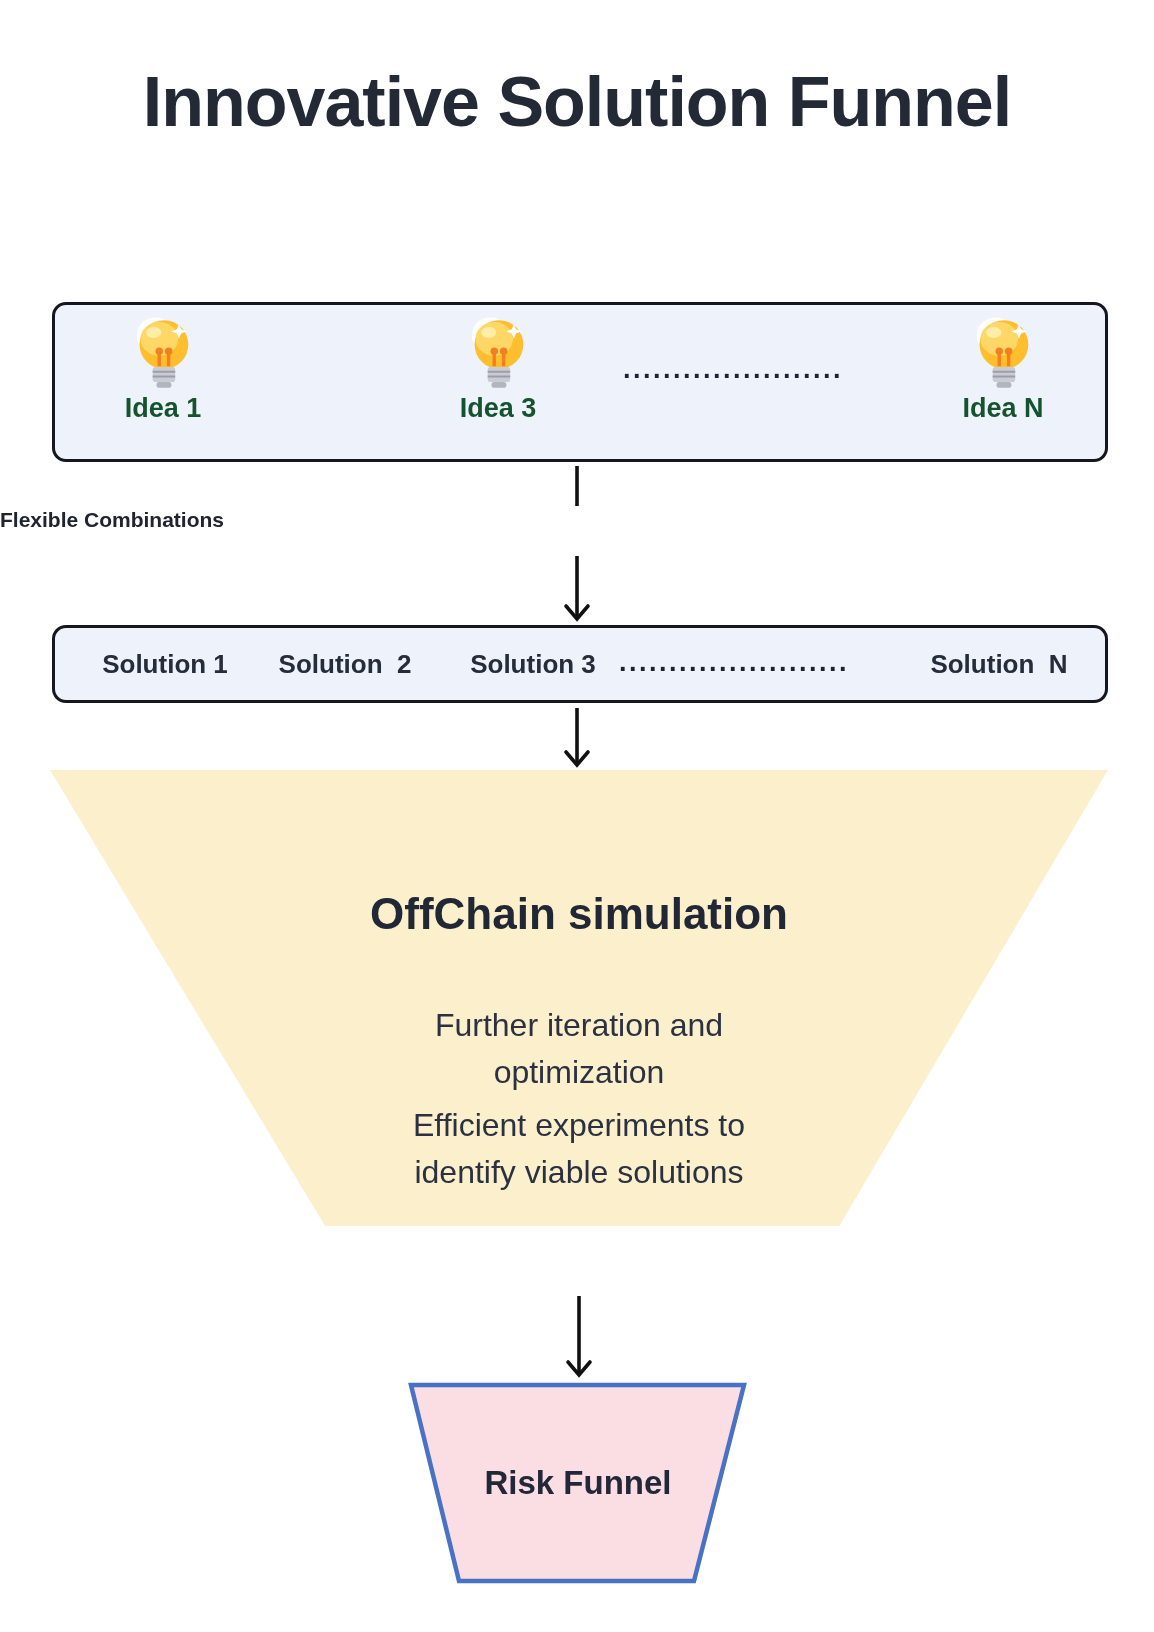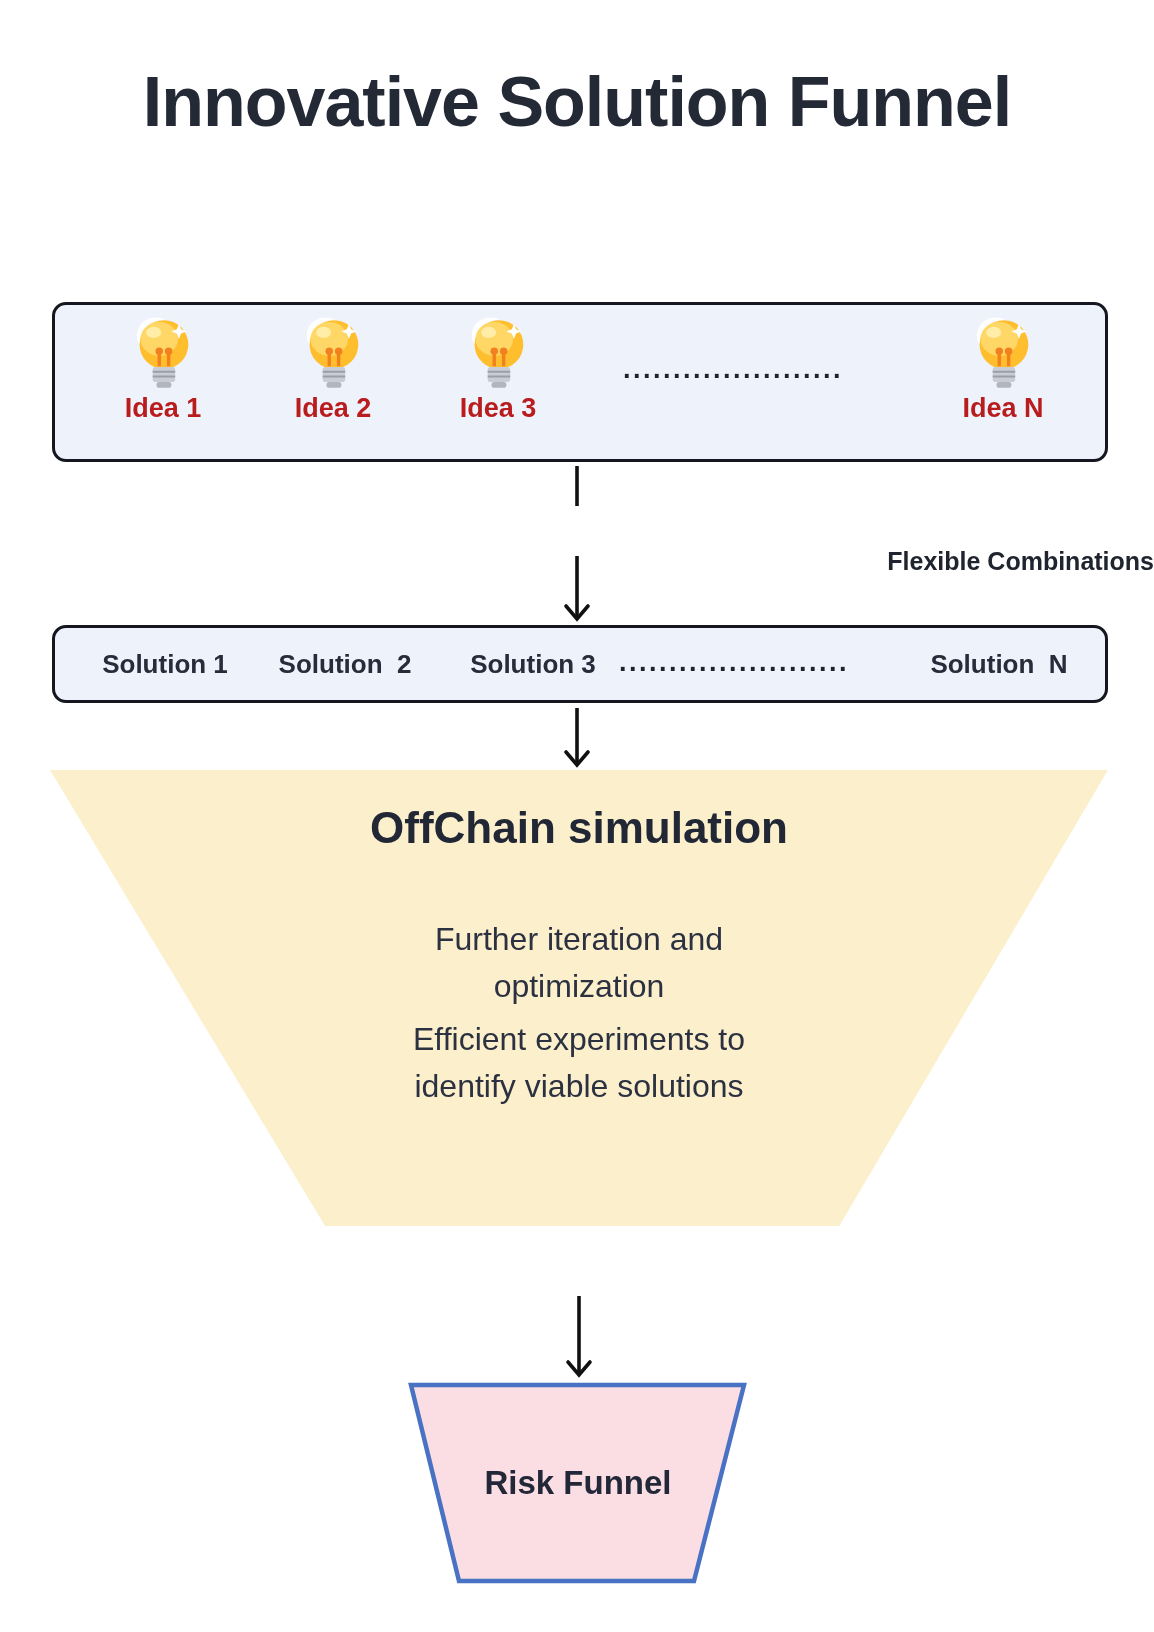--- a/index.html
+++ b/index.html
@@ -27,48 +27,48 @@
   .ideas-box{top:302px;height:160px;}
   .solutions-box{top:625px;height:78px;}
   .idea-item{
     position:absolute;top:10px;width:160px;
     margin-left:-80px;
     text-align:center;
   }
   .idea-item .bulb{display:block;margin:0 auto;}
   .idea-label{
     display:block;margin-top:2px;
-    font-size:27px;font-weight:bold;color:#b91c1c;
+    font-size:27px;font-weight:bold;color:#14532d;
   }
   .dots{
     position:absolute;
     font-size:27px;font-weight:bold;color:#1e222e;
     letter-spacing:1px;white-space:nowrap;
     transform:translateX(-50%);
   }
   .ideas-dots{left:678px;top:56px;}
   .solution-item{
     position:absolute;top:50%;transform:translate(-50%,-50%);
     font-size:26px;font-weight:bold;color:#272c3a;
     white-space:pre;
   }
   .solutions-dots{left:679px;top:26px;}
   .flow-label{
-    position:absolute;top:547px;left:0;width:100%;
-    text-align:right;
-    font-size:25px;font-weight:bold;color:#20242f;
+    position:absolute;top:508px;left:0;width:100%;
+    text-align:left;
+    font-size:21px;font-weight:bold;color:#20242f;
   }
   .arrow{position:absolute;}
   
   .funnel{
     position:absolute;left:50px;top:770px;width:1058px;height:456px;
     clip-path:polygon(0% 0%, 100% 0%, 74.6% 100%, 26% 100%);
     text-align:center;
     box-sizing:border-box;
-    padding-top:32px;
+    padding-top:118px;
   }
   .funnel-title{
     font-size:44px;font-weight:bold;color:#222736;
     line-height:1.18;margin:0;
   }
   .funnel-p{
     font-size:32px;color:#2b3140;line-height:47px;margin:0;
   }
   .funnel-p.first{margin-top:6px;}
   .funnel-p.second{margin-top:62px;}
@@ -100,36 +100,20 @@
         <ellipse cx="22" cy="18" rx="8" ry="6" fill="#FFEDA8"></ellipse>
         <circle cx="28" cy="38" r="4" fill="#F2801F"></circle>
           <circle cx="38" cy="38" r="4" fill="#F2801F"></circle>
         <path d="M28 40 L28 54 M38 40 L38 54" stroke="#F2801F" stroke-width="3.6" fill="none"></path>
         <path d="M49 9 L51.3 14.7 L57 17 L51.3 19.3 L49 25 L46.7 19.3 L41 17 L46.7 14.7 Z" fill="#ffffff"></path>
         <rect x="21" y="55" width="24" height="16" rx="3" fill="#C9CCD4"></rect>
         <path d="M21 60 H45 M21 65 H45" stroke="#9b9ea9" stroke-width="2"></path>
         <rect x="25" y="71" width="16" height="6" rx="3" fill="#B2B5BF"></rect>
       </svg>
       <span class="idea-label">Idea 1</span>
-    </div>
-    <div class="idea-item" style="left:278px;">
-      <svg class="bulb" width="60" height="76" viewBox="0 0 64 80">
-        <ellipse cx="24" cy="21" rx="20" ry="19" fill="#ffffff" opacity="0.9"></ellipse>
-        <circle cx="33" cy="31" r="26" fill="#FFBE2D"></circle>
-        <ellipse cx="28" cy="25" rx="20" ry="18" fill="#FFD766"></ellipse>
-        <ellipse cx="22" cy="18" rx="8" ry="6" fill="#FFEDA8"></ellipse>
-        <circle cx="28" cy="38" r="4" fill="#F2801F"></circle>
-          <circle cx="38" cy="38" r="4" fill="#F2801F"></circle>
-        <path d="M28 40 L28 54 M38 40 L38 54" stroke="#F2801F" stroke-width="3.6" fill="none"></path>
-        <path d="M49 9 L51.3 14.7 L57 17 L51.3 19.3 L49 25 L46.7 19.3 L41 17 L46.7 14.7 Z" fill="#ffffff"></path>
-        <rect x="21" y="55" width="24" height="16" rx="3" fill="#C9CCD4"></rect>
-        <path d="M21 60 H45 M21 65 H45" stroke="#9b9ea9" stroke-width="2"></path>
-        <rect x="25" y="71" width="16" height="6" rx="3" fill="#B2B5BF"></rect>
-      </svg>
-      <span class="idea-label">Idea 2</span>
     </div>
     <div class="idea-item" style="left:443px;">
       <svg class="bulb" width="60" height="76" viewBox="0 0 64 80">
         <ellipse cx="24" cy="21" rx="20" ry="19" fill="#ffffff" opacity="0.9"></ellipse>
         <circle cx="33" cy="31" r="26" fill="#FFBE2D"></circle>
         <ellipse cx="28" cy="25" rx="20" ry="18" fill="#FFD766"></ellipse>
         <ellipse cx="22" cy="18" rx="8" ry="6" fill="#FFEDA8"></ellipse>
         <circle cx="28" cy="38" r="4" fill="#F2801F"></circle>
           <circle cx="38" cy="38" r="4" fill="#F2801F"></circle>
         <path d="M28 40 L28 54 M38 40 L38 54" stroke="#F2801F" stroke-width="3.6" fill="none"></path>

